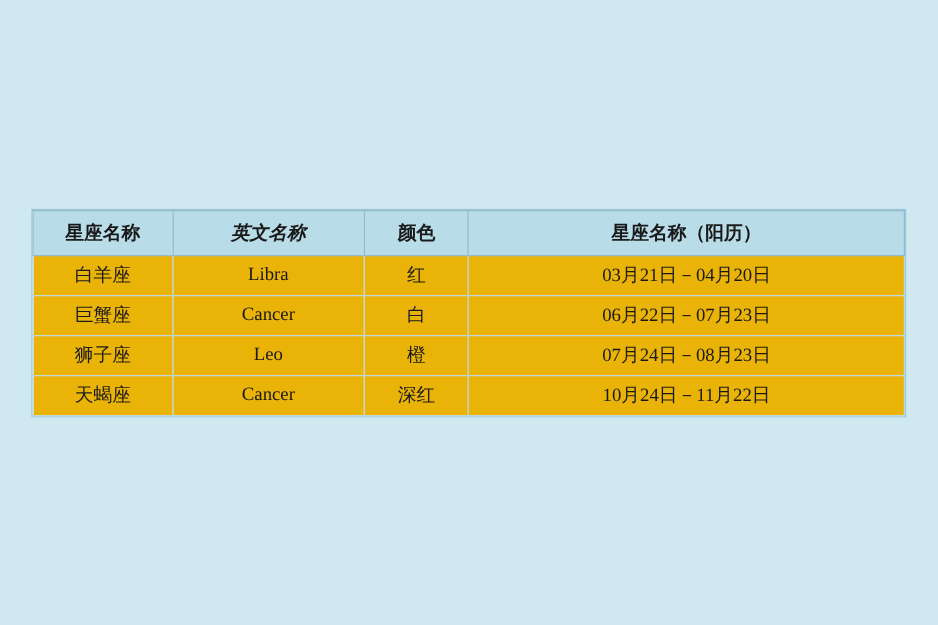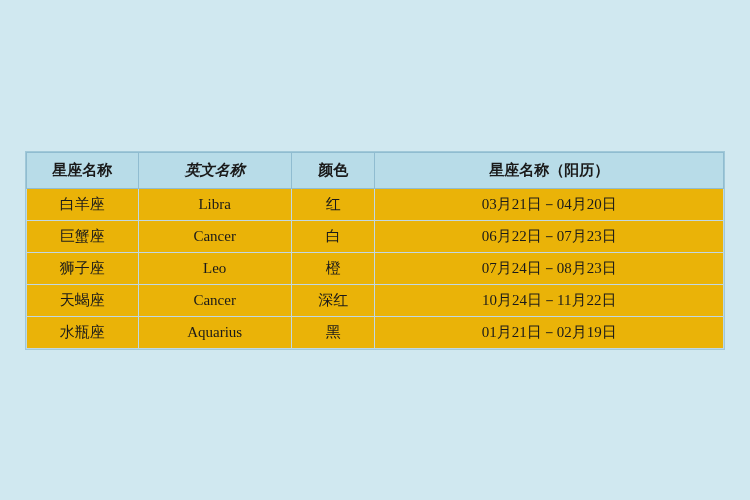--- a/index.html
+++ b/index.html
@@ -85,21 +85,15 @@
           <td>Leo</td>
           <td>橙</td>
           <td>07月24日－08月23日</td>
         </tr>
         <tr>
           <td>天蝎座</td>
           <td>Cancer</td>
           <td>深红</td>
           <td>10月24日－11月22日</td>
         </tr>
-        <tr>
-          <td>水瓶座</td>
-          <td>Aquarius</td>
-          <td>黑</td>
-          <td>01月21日－02月19日</td>
-        </tr>
       </tbody>
   </table>
 </div>
 
 </body></html>

